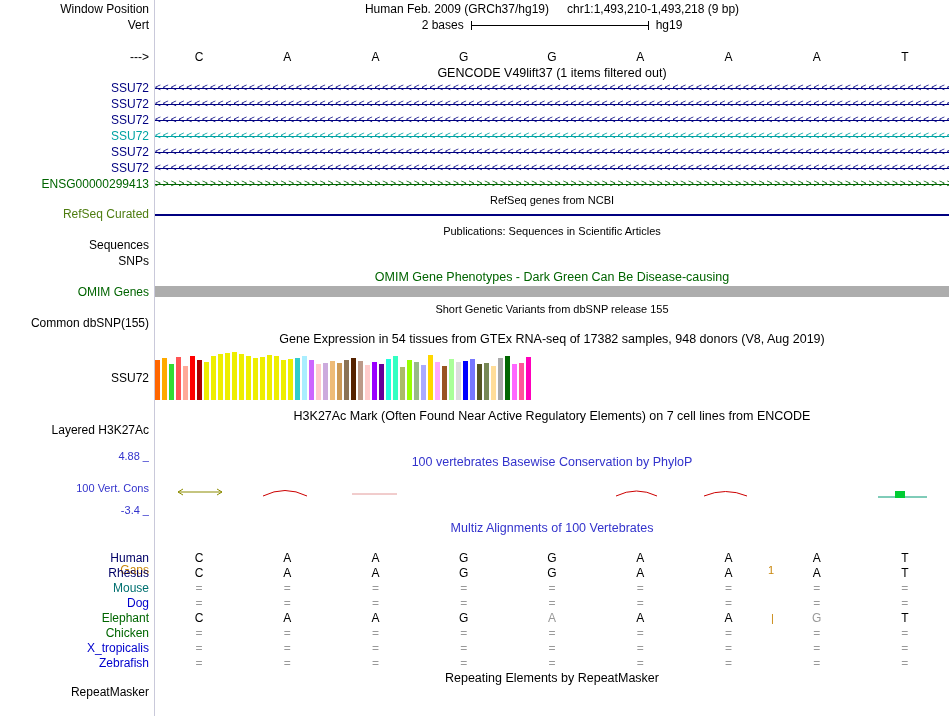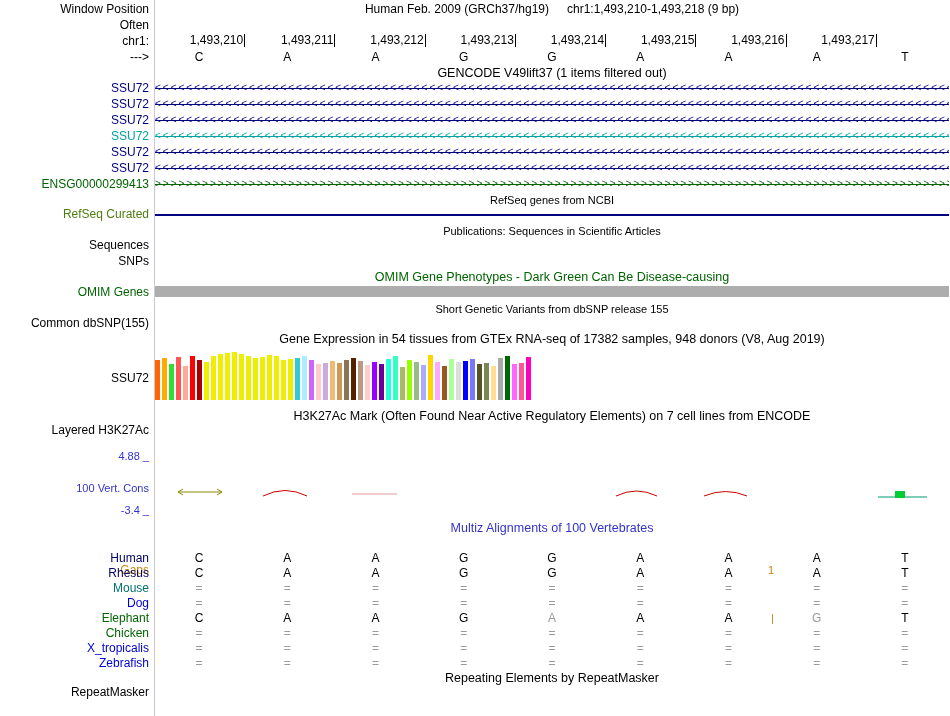--- a/index.html
+++ b/index.html
@@ -37,36 +37,28 @@
   <div class="vguide"></div>
 
   <div class="row" style="top:2px">
     <div class="lbl">Window Position</div>
     <div class="data center postext">
       <span>Human Feb. 2009 (GRCh37/hg19)</span><span>chr1:1,493,210-1,493,218 (9 bp)</span>
     </div>
   </div>
 
   <div class="row" style="top:18px">
-    <div class="lbl">Often</div>
-  </div>
-
-  <div class="row" style="top:34px">
-    <div class="lbl">chr1:</div>
-    <div class="data coords">
-        <div class="coord-cell">1,493,210</div>
-        <div class="coord-cell">1,493,211</div>
-        <div class="coord-cell">1,493,212</div>
-        <div class="coord-cell">1,493,213</div>
-        <div class="coord-cell">1,493,214</div>
-        <div class="coord-cell">1,493,215</div>
-        <div class="coord-cell">1,493,216</div>
-        <div class="coord-cell">1,493,217</div>
-      </div>
-  </div>
+    <div class="lbl">Vert</div>
+    <div class="data scalewrap">
+      <span>2 bases</span>
+      <span class="scaleline"></span>
+      <span>hg19</span>
+    </div>
+  </div>
+
 
   <div class="row" style="top:50px">
     <div class="lbl">---&gt;</div>
     <div class="data basecells">
         <div class="base-cell">C</div>
         <div class="base-cell">A</div>
         <div class="base-cell">A</div>
         <div class="base-cell">G</div>
         <div class="base-cell">G</div>
         <div class="base-cell">A</div>
@@ -210,20 +202,23 @@
   <div class="row title" style="top:409px">
     <div class="data center">H3K27Ac Mark (Often Found Near Active Regulatory Elements) on 7 cell lines from ENCODE</div>
   </div>
   <div class="row" style="top:423px">
     <div class="lbl">Layered H3K27Ac</div>
   </div>
 
   <div class="row" style="top:449px">
     <div class="lbl consblue conslbl">4.88 _</div>
   </div>
+  <div class="row title consblue" style="top:455px">
+    <div class="data center">100 vertebrates Basewise Conservation by PhyloP</div>
+  </div>
   <div class="row" style="top:481px">
     <div class="lbl consblue conslbl">100 Vert. Cons</div>
   </div>
   <div class="row" style="top:503px">
     <div class="lbl consblue conslbl">-3.4 _</div>
   </div>
   <svg id="cons-svg" style="position:absolute;left:155px;top:478px" width="794" height="26">
       <path d="M 28 11 L 23 14 L 28 17 M 23 14 L 67 14 M 62 11 L 67 14 L 62 17" fill="none" stroke="#8B8B00"></path>
       <path d="M 108 18 Q 130 7 152 18" fill="none" stroke="#CC0000"></path>
       <line x1="197" x2="242" y1="16" y2="16" stroke="#E39A9A"></line>

